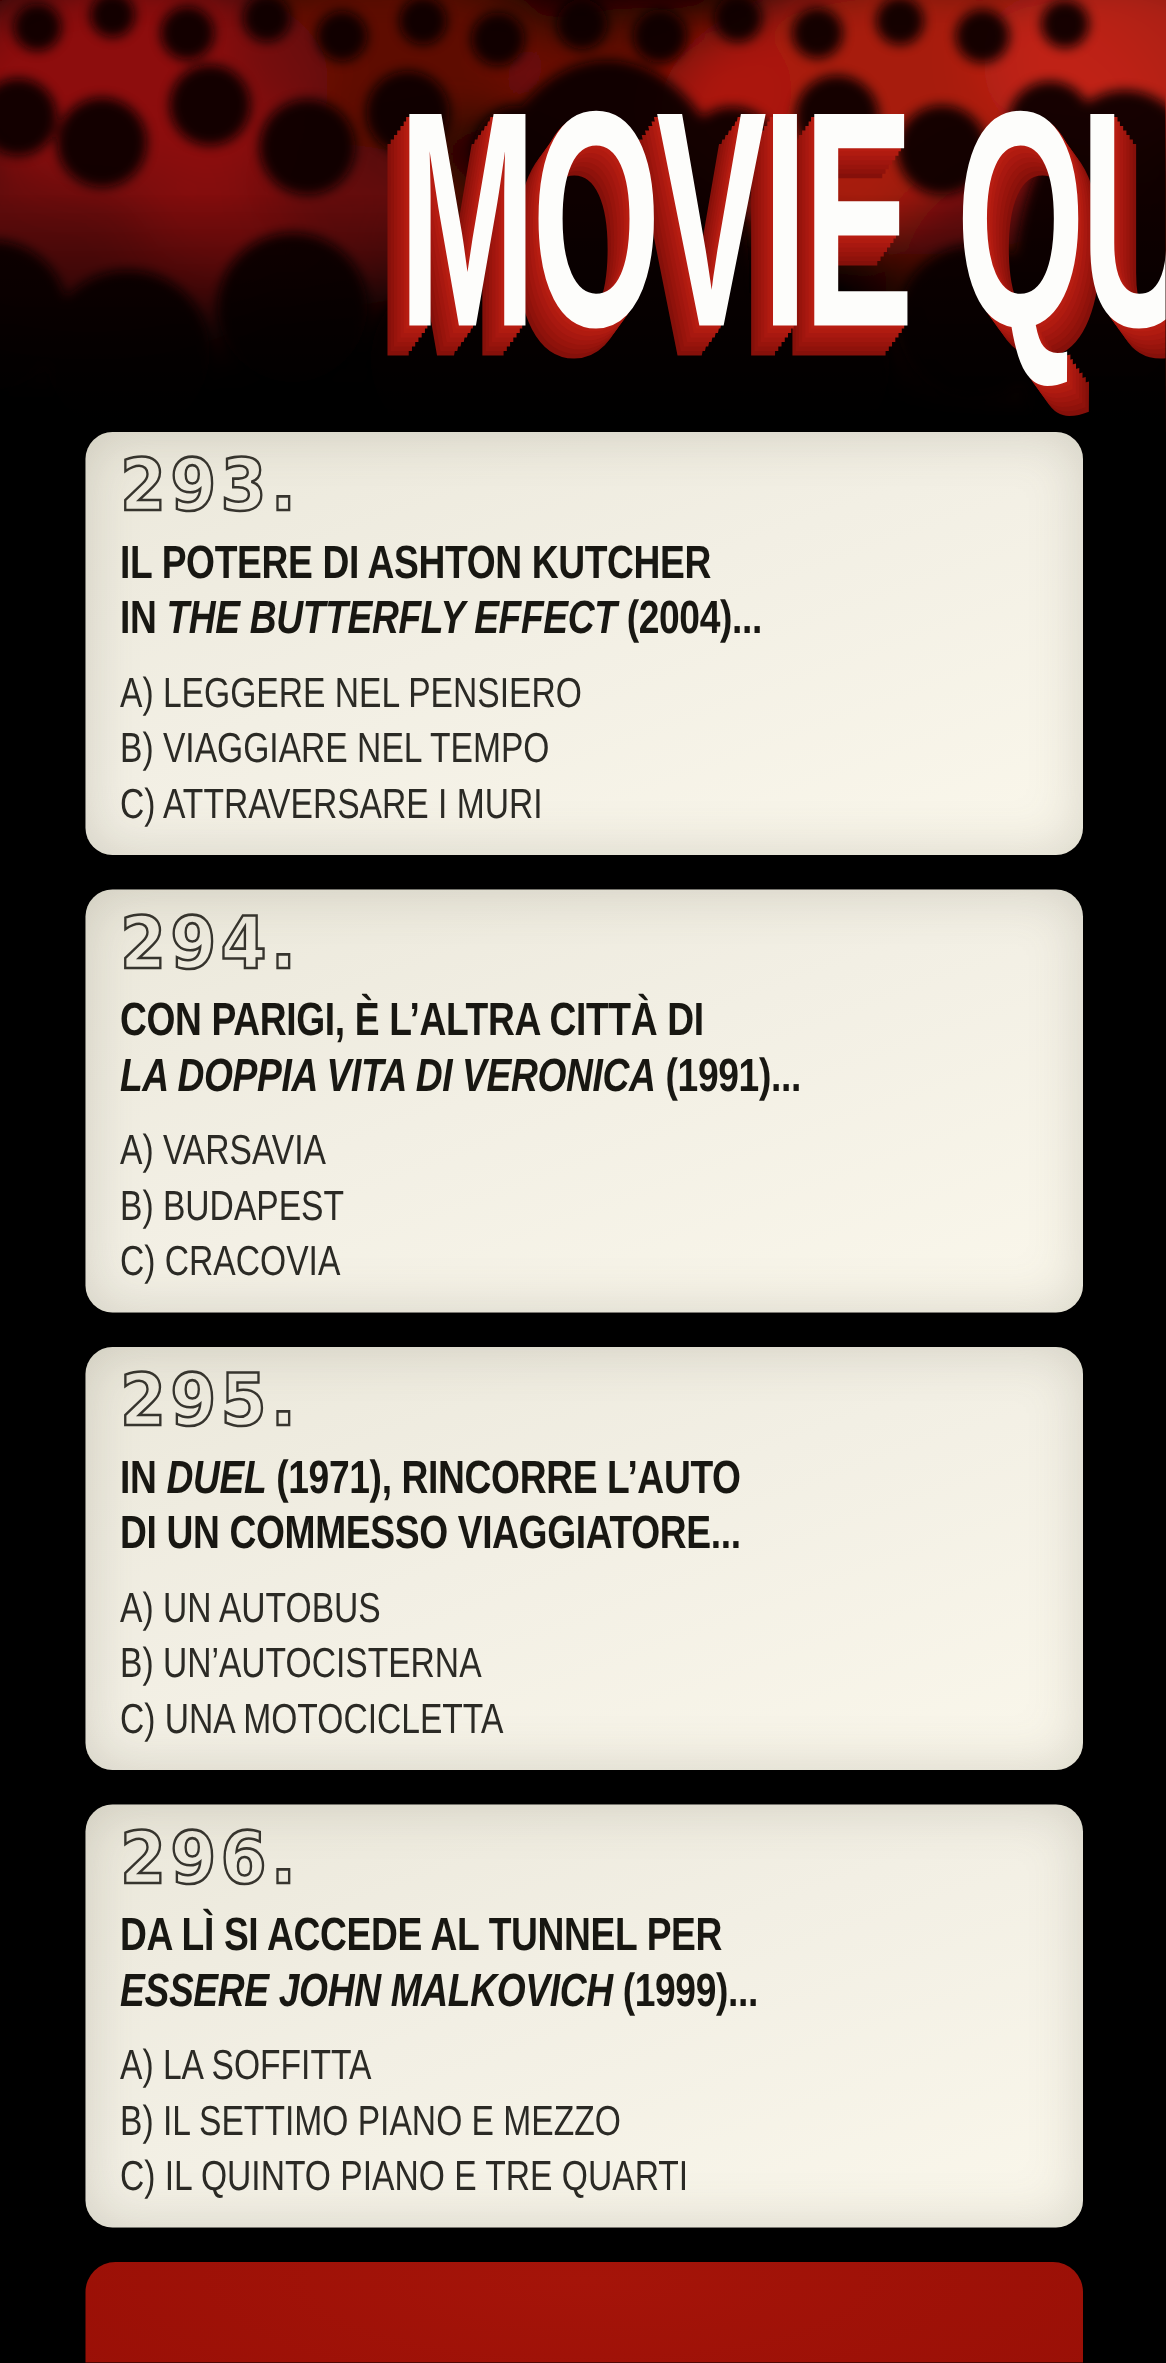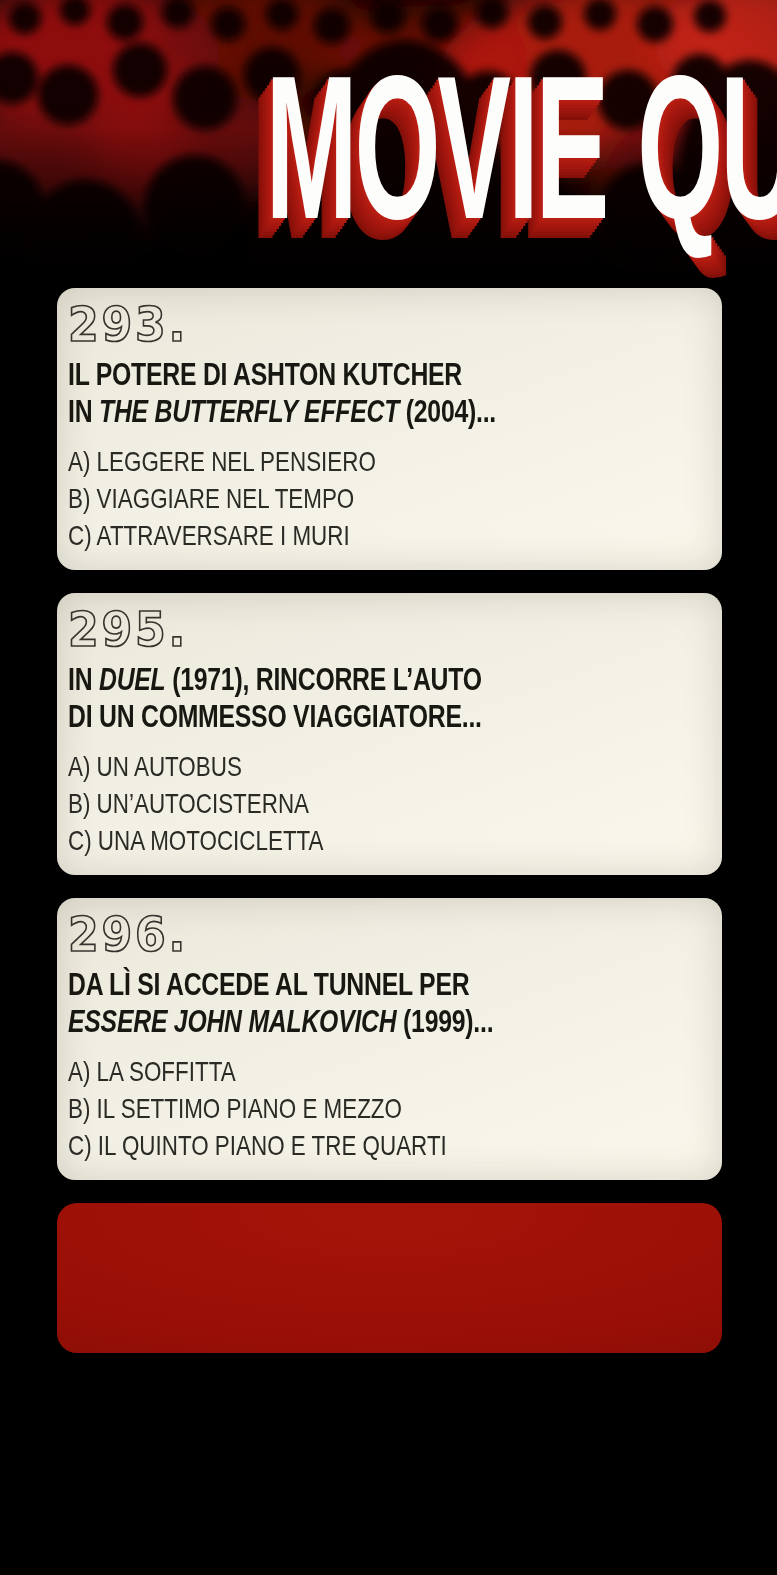--- a/index.html
+++ b/index.html
@@ -49,21 +49,21 @@
       15px 11px #a0160e, 19px 14px #98140c, 23px 17px #8f120b,
       27px 20px #85100a;
   }
 
   
   .question-list { padding: 0 55px 0 57px; }
   .question-card {
     background: linear-gradient(160deg, #ebe8db 0%, #f2efe4 45%, #faf7eb 100%);
     box-shadow: inset 0 0 36px rgba(95, 90, 72, 0.22);
     border-radius: 18px;
-    padding: 12px 24px 16px 11px;
+    padding: 12px 24px 16px 23px;
     margin-bottom: 23px;
     overflow: hidden;
   }
   .q-number {
     font-family: "DejaVu Sans", sans-serif;
     font-weight: bold;
     font-size: 48px;
     line-height: 1.0;
     letter-spacing: 3px;
     color: transparent;
@@ -180,20 +180,32 @@
           <div><span>IL POTERE DI ASHTON KUTCHER</span></div>
           <div><span>IN </span><em>THE BUTTERFLY EFFECT</em><span> (2004)...</span></div>
         </div>
     <div class="q-options condense">
           <div>A) LEGGERE NEL PENSIERO</div>
           <div>B) VIAGGIARE NEL TEMPO</div>
           <div>C) ATTRAVERSARE I MURI</div>
         </div>
   </section>
 
+  <section class="question-card">
+    <div class="q-number condense-num">294.</div>
+    <div class="q-text condense">
+          <div><span>CON PARIGI, È L’ALTRA CITTÀ DI</span></div>
+          <div><em>LA DOPPIA VITA DI VERONICA</em><span> (1991)...</span></div>
+        </div>
+    <div class="q-options condense">
+          <div>A) VARSAVIA</div>
+          <div>B) BUDAPEST</div>
+          <div>C) CRACOVIA</div>
+        </div>
+  </section>
 
   <section class="question-card">
     <div class="q-number condense-num">295.</div>
     <div class="q-text condense">
           <div><span>IN </span><em>DUEL</em><span> (1971), RINCORRE L’AUTO</span></div>
           <div><span>DI UN COMMESSO VIAGGIATORE...</span></div>
         </div>
     <div class="q-options condense">
           <div>A) UN AUTOBUS</div>
           <div>B) UN’AUTOCISTERNA</div>

